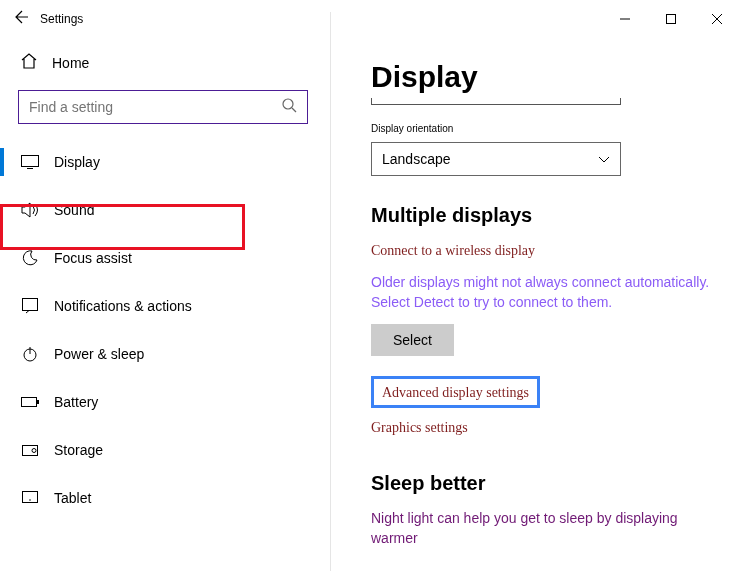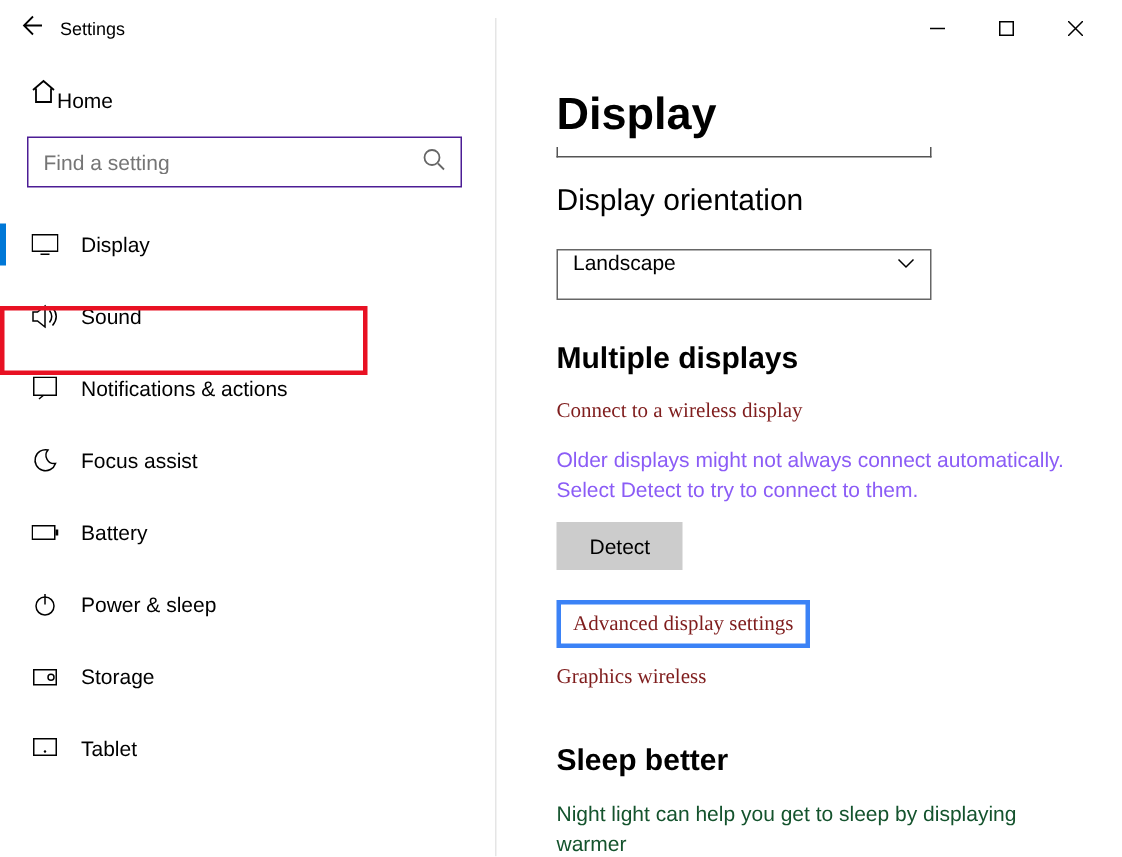--- a/index.html
+++ b/index.html
@@ -10,47 +10,47 @@
     .titlebar .back { width: 28px; text-align: center; font-size: 16px; cursor: default; }
     .titlebar .title { font-size: 12px; margin-left: 4px; }
     .titlebar .spacer { flex: 1; }
     .win-controls { display: flex; }
     .win-btn { width: 46px; height: 30px; display: flex; align-items: center; justify-content: center; font-size: 13px; cursor: default; }
     .win-btn svg { display: block; }
 
     
     .layout { display: flex; height: calc(571px - 38px); }
     .sidebar { width: 330px; padding: 8px 12px 0 12px; position: relative; }
-    .home-row { display: flex; align-items: flex-end; padding: 6px 8px 14px 8px; }
+    .home-row { display: flex; align-items: center; gap: 14px; padding: 6px 8px 14px 8px; }
     .home-row .home-label { font-size: 14px; }
     .search-box { position: relative; width: 290px; height: 34px; border: 1px solid #4c1d95; margin: 2px 0 14px 6px; display: flex; align-items: center; padding: 0 10px; }
     .search-box input { border: none; outline: none; flex: 1; font-size: 14px; background: transparent; }
     .search-box .search-icon { color: #666; }
     .cat-label { font-weight: 600; font-size: 14px; padding: 8px 6px 14px 6px; }
     .nav { list-style: none; margin-left: -12px; }
     .nav li { position: relative; height: 48px; display: flex; align-items: center; gap: 14px; padding-left: 20px; cursor: default; }
     .nav li.selected::before { content: ""; position: absolute; left: 0; top: 10px; bottom: 10px; width: 4px; background: #0078d7; }
     .nav li .icon-slot { width: 20px; height: 20px; display: flex; align-items: center; justify-content: center; color: #000; }
     .nav li .nav-label { font-size: 14px; }
     .red-highlight { position: absolute; border: 3px solid #e81123; pointer-events: none; }
 
     
     .vsep { width: 1px; background: #e5e5e5; margin-top: -26px; }
 
     
     .main { flex: 1; padding: 0 24px 0 40px; overflow: hidden; }
     .page-title { font-size: 30px; font-weight: 600; margin: 22px 0 4px; }
     .bracket-line { border-bottom: 1px solid #555; border-left: 1px solid #555; border-right: 1px solid #555; height: 7px; width: 250px; margin-bottom: 18px; }
-    .field-label { font-size: 20px; margin-bottom: 20px; }
-    .dropdown { width: 250px; height: 34px; border: 1px solid #666; display: flex; align-items: flex-start; justify-content: space-between; padding: 0 10px; font-size: 14px; margin-bottom: 28px; cursor: default; }
+    .field-label { font-size: 10px; margin-bottom: 8px; }
+    .dropdown { width: 250px; height: 34px; border: 1px solid #666; display: flex; align-items: center; justify-content: space-between; padding: 0 10px; font-size: 14px; margin-bottom: 28px; cursor: default; }
     .section-title { font-size: 20px; font-weight: 600; margin: 8px 0 14px; }
     .link { color: #7f1d1d; font-size: 14px; display: inline-block; margin-bottom: 14px; cursor: default; font-family: Liberation Serif, serif; }
     .body-text { font-size: 14px; color: #8b5cf6; line-height: 1.4; margin-bottom: 12px; max-width: 340px; }
     .btn { display: inline-flex; align-items: center; justify-content: center; height: 32px; padding: 0 22px; background: #ccc; font-size: 14px; border: none; margin-bottom: 20px; cursor: default; }
-    .sub-text { color: #14532d; font-size: 14px; line-height: 1.4; max-width: 340px; }
+    .sub-text { color: #701a75; font-size: 14px; line-height: 1.4; max-width: 340px; }
 
     .red-box-main { border: 3px solid #3b82f6; padding: 4px 8px; display: inline-block; margin-bottom: 10px; }
   </style>
 </head>
 <body>
 
 <div class="titlebar">
   <div class="back">
     <svg width="16" height="16" viewBox="0 0 16 16">
         <path d="M8 2 L2 8 L8 14 M2 8 L14 8" stroke="#000" stroke-width="1.2" fill="none"></path>
@@ -115,51 +115,51 @@
             <svg width="18" height="16" viewBox="0 0 18 16">
               <path d="M1 5 H4 L9 1 V15 L4 11 H1 Z" stroke="#000" fill="none"></path>
               <path d="M12 4 Q15 8 12 12 M14 2 Q19 8 14 14" stroke="#000" fill="none"></path>
             </svg>
           </span>
         <span class="nav-label">Sound</span>
       </li>
       <li>
         <span class="icon-slot">
             <svg width="16" height="16" viewBox="0 0 16 16">
+              <path d="M10 1 A7 7 0 1 0 15 10 A5.5 5.5 0 0 1 10 1 Z" stroke="#000" fill="none"></path>
+            </svg>
+          </span>
+        <span class="nav-label">Focus assist</span>
+      </li>
+      <li>
+        <span class="icon-slot">
+            <svg width="16" height="16" viewBox="0 0 16 16">
               <rect x="0.5" y="0.5" width="15" height="12" stroke="#000" fill="none"></rect>
               <path d="M4 15 L7 12.5" stroke="#000"></path>
             </svg>
           </span>
         <span class="nav-label">Notifications &amp; actions</span>
       </li>
       <li>
         <span class="icon-slot">
             <svg width="16" height="16" viewBox="0 0 16 16">
-              <path d="M10 1 A7 7 0 1 0 15 10 A5.5 5.5 0 0 1 10 1 Z" stroke="#000" fill="none"></path>
-            </svg>
-          </span>
-        <span class="nav-label">Focus assist</span>
+              <circle cx="8" cy="9" r="6" stroke="#000" fill="none"></circle>
+              <path d="M8 1 V8" stroke="#000"></path>
+            </svg>
+          </span>
+        <span class="nav-label">Power &amp; sleep</span>
       </li>
       <li>
         <span class="icon-slot">
             <svg width="18" height="12" viewBox="0 0 18 12">
               <rect x="0.5" y="1.5" width="15" height="9" stroke="#000" fill="none"></rect>
               <rect x="16" y="4" width="2" height="4" fill="#000"></rect>
             </svg>
           </span>
         <span class="nav-label">Battery</span>
-      </li>
-      <li>
-        <span class="icon-slot">
-            <svg width="16" height="16" viewBox="0 0 16 16">
-              <circle cx="8" cy="9" r="6" stroke="#000" fill="none"></circle>
-              <path d="M8 1 V8" stroke="#000"></path>
-            </svg>
-          </span>
-        <span class="nav-label">Power &amp; sleep</span>
       </li>
       <li>
         <span class="icon-slot">
             <svg width="16" height="16" viewBox="0 0 16 16">
               <rect x="0.5" y="3.5" width="15" height="10" stroke="#000" fill="none"></rect>
               <circle cx="12" cy="8.5" r="2" stroke="#000" fill="none"></circle>
             </svg>
           </span>
         <span class="nav-label">Storage</span>
       </li>
@@ -187,25 +187,25 @@
     <div class="dropdown">
       <span>Landscape</span>
       <span><svg width="12" height="8" viewBox="0 0 12 8">
             <path d="M1 1 L6 6 L11 1" stroke="#000" fill="none" stroke-width="1"></path>
           </svg></span>
     </div>
 
     <h2 class="section-title">Multiple displays</h2>
     <a class="link">Connect to a wireless display</a>
     <p class="body-text">Older displays might not always connect automatically. Select Detect to try to connect to them.</p>
-    <button class="btn">Detect</button>
+    <button class="btn">Select</button>
 
     <div>
       <span class="red-box-main">
         <a class="link" style="margin-bottom:0;">Advanced display settings</a>
       </span>
     </div>
-    <a class="link">Graphics wireless</a>
+    <a class="link">Graphics settings</a>
 
     <h2 class="section-title" style="margin-top:22px;">Sleep better</h2>
     <p class="sub-text">Night light can help you get to sleep by displaying warmer</p>
   </div>
 </div>
 
 </body></html>

